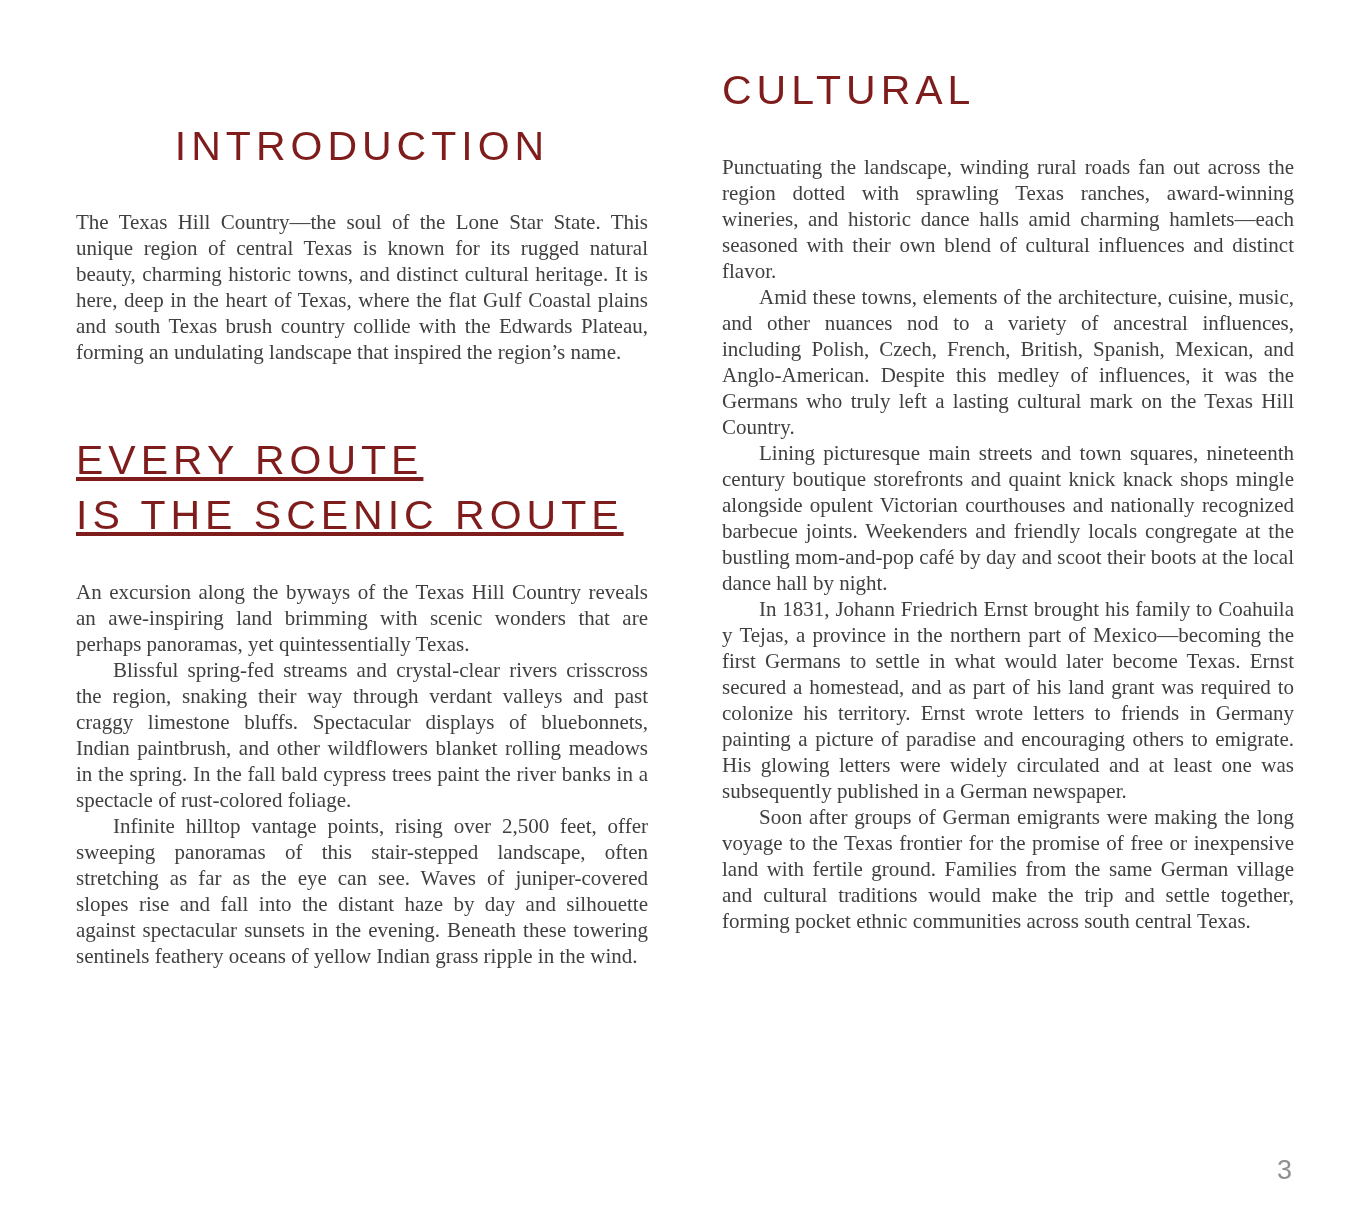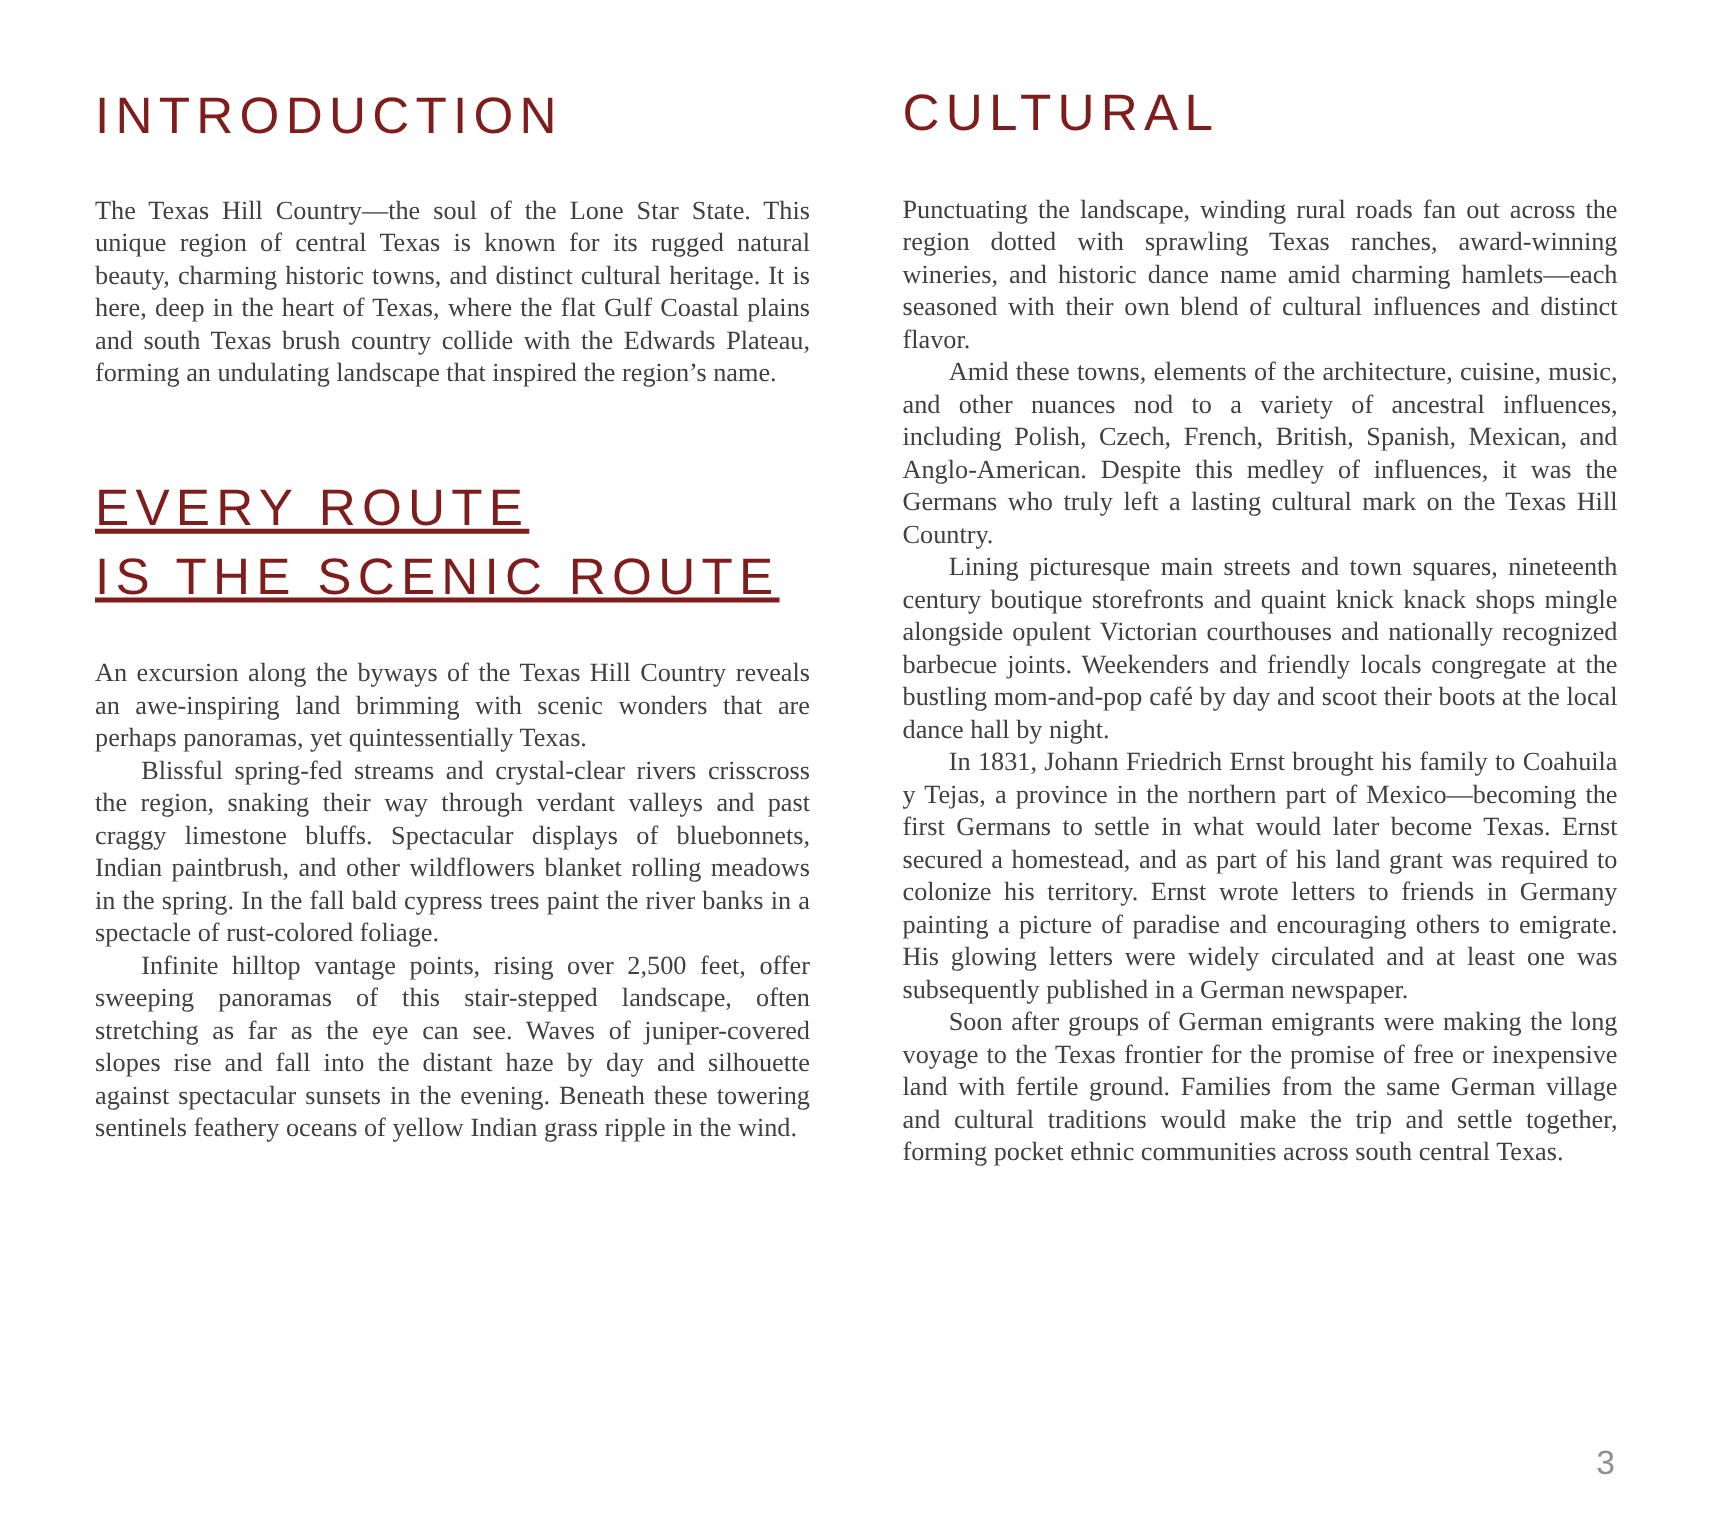--- a/index.html
+++ b/index.html
@@ -37,21 +37,21 @@
   p.body {
     font-size: 21px;
     line-height: 26px;
     text-align: justify;
     color: #404040;
     margin: 0;
   }
   p.indent { text-indent: 37px; }
 
   
-  .sec-intro .heading   { margin-top: 65px; }
+  .sec-intro .heading   { margin-top: 119px; text-align: center; }
   .sec-intro p.first    { margin-top: 35px; }
   .sec-route .heading   { margin-top: 68px; text-decoration: underline; }
   .sec-route p.first    { margin-top: 36px; }
   .sec-cultural .heading{ margin-top: 63px; }
   .sec-cultural p.first { margin-top: 36px; }
 
   .page-number {
     position: absolute;
     right: 77px;
     bottom: 33px;
@@ -86,21 +86,21 @@
     </section>
 
   </div>
 
   <div class="col col-right">
 
     <section class="sec-cultural">
       <h1 class="heading">
         <span class="hline">CULTURAL</span>
       </h1>
-      <p class="body first">Punctuating the landscape, winding rural roads fan out across the region dotted with sprawling Texas ranches, award-winning wineries, and historic dance name amid charming hamlets—each seasoned with their own blend of cultural influences and distinct flavor.</p>
+      <p class="body first">Punctuating the landscape, winding rural roads fan out across the region dotted with sprawling Texas ranches, award-winning wineries, and historic dance halls amid charming hamlets—each seasoned with their own blend of cultural influences and distinct flavor.</p>
       <p class="body indent">Amid these towns, elements of the architecture, cuisine, music, and other nuances nod to a variety of ancestral influences, including Polish, Czech, French, British, Spanish, Mexican, and Anglo-American. Despite this medley of influences, it was the Germans who truly left a lasting cultural mark on the Texas Hill Country.</p>
       <p class="body indent">Lining picturesque main streets and town squares, nineteenth century boutique storefronts and quaint knick knack shops mingle alongside opulent Victorian courthouses and nationally recognized barbecue joints. Weekenders and friendly locals congregate at the bustling mom-and-pop café by day and scoot their boots at the local dance hall by night.</p>
       <p class="body indent">In 1831, Johann Friedrich Ernst brought his family to Coahuila y Tejas, a province in the northern part of Mexico—becoming the first Germans to settle in what would later become Texas. Ernst secured a homestead, and as part of his land grant was required to colonize his territory. Ernst wrote letters to friends in Germany painting a picture of paradise and encouraging others to emigrate. His glowing letters were widely circulated and at least one was subsequently published in a German newspaper.</p>
       <p class="body indent">Soon after groups of German emigrants were making the long voyage to the Texas frontier for the promise of free or inexpensive land with fertile ground. Families from the same German village and cultural traditions would make the trip and settle together, forming pocket ethnic communities across south central Texas.</p>
     </section>
 
   </div>
 
   <div class="page-number">3</div>
 

